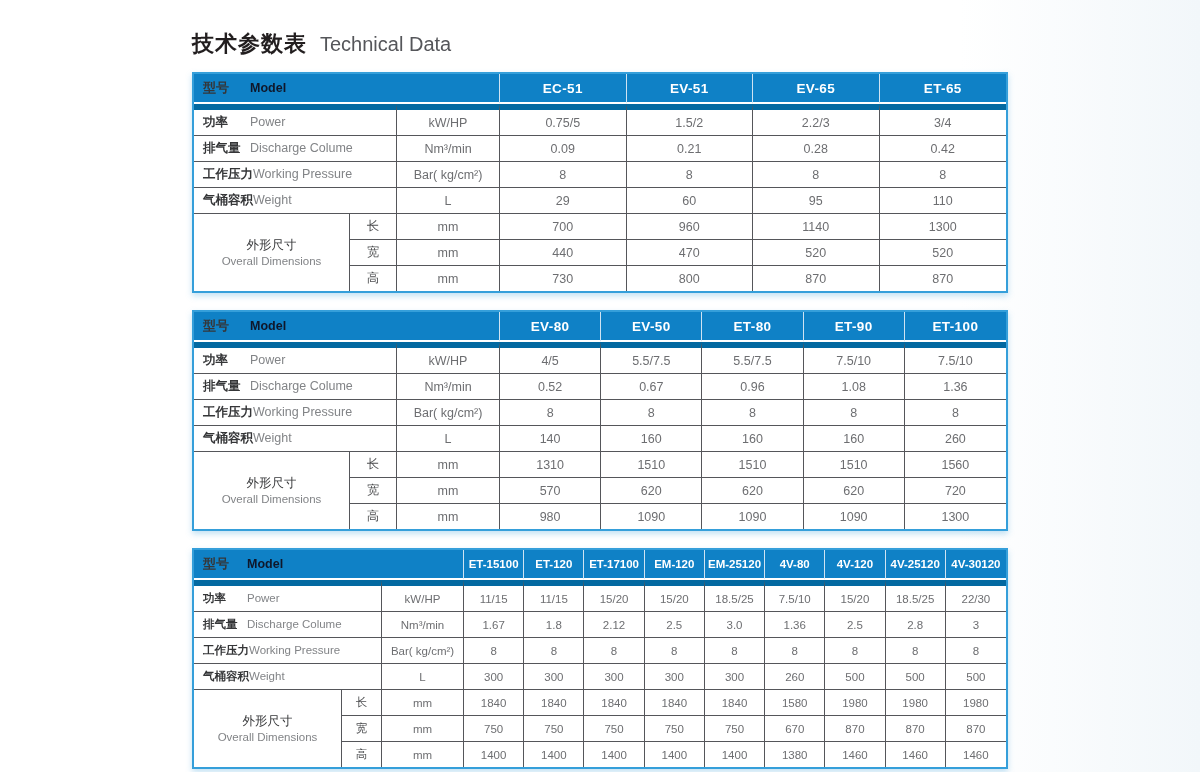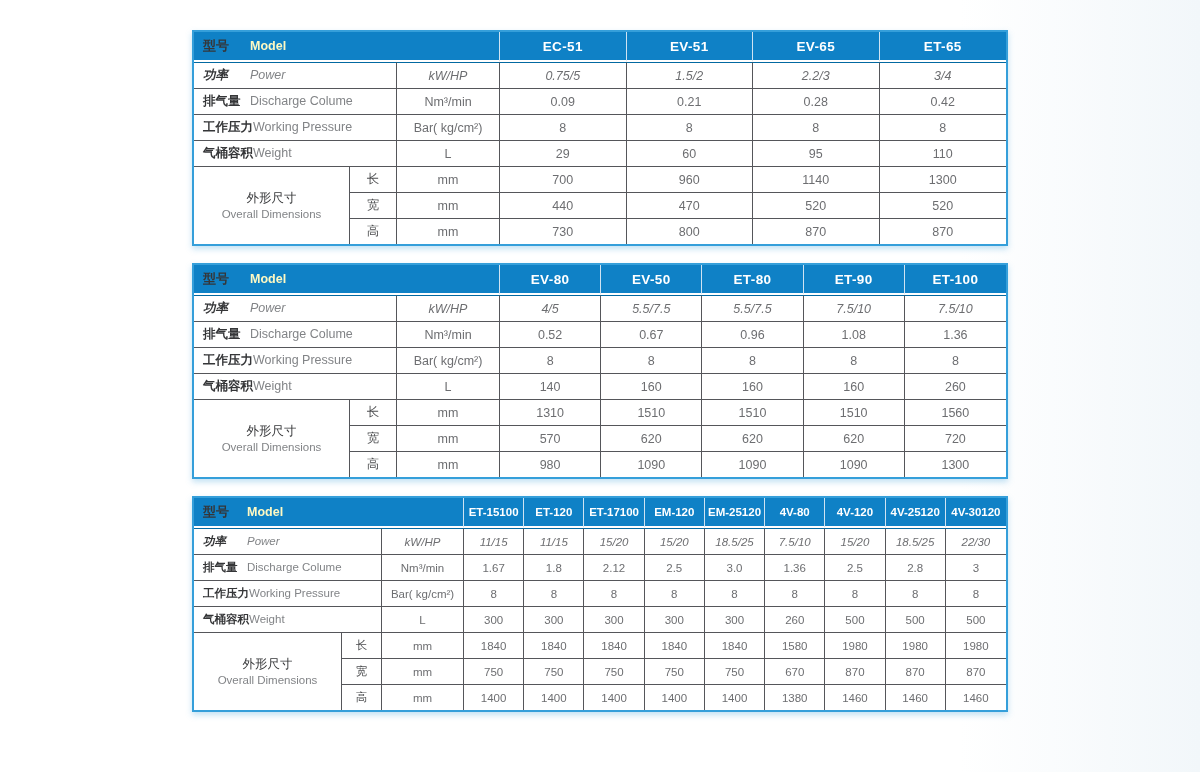--- a/index.html
+++ b/index.html
@@ -21,29 +21,29 @@
   table.spec { border-collapse:separate; border-spacing:0; table-layout:fixed; width:100%; }
 
   thead th {
     background:#0f81c6; color:#ffffff; font-weight:bold; height:28px;
     border-right:1px solid #cfe3f2; border-bottom:2px solid #ffffff;
     font-size:13.5px; letter-spacing:0.4px; padding:0; text-align:center;
   }
   thead th:last-child { border-right:none; }
   th.model-head { text-align:left; padding-left:9px; letter-spacing:0; }
   th.model-head .zh { font-size:13px; }
-  th.model-head .en { color:#fef9c3; font-size:12.5px; }
+  th.model-head .en { color:#0f172a; font-size:12.5px; }
 
   tbody td {
     height:25px; padding:0;
     border-right:1px solid #55565a; border-bottom:1px solid #55565a;
     font-size:12.5px;
   }
   tbody td:last-child { border-right:none; }
-  tbody tr:first-child td { border-top:1px solid #0369a1;font-style:italic; }
+  tbody tr:first-child td { border-top:6px solid #0369a1; }
   tbody tr:last-child td { border-bottom:none; }
   td.no-bb { border-bottom:none; }
 
   td.lbl { text-align:left; padding-left:9px; }
   .zh { font-weight:bold; color:#353638; display:inline-block; min-width:47px; }
   .en { color:#828487; }
   td.unit, td.val { text-align:center; color:#6d6e71; }
   td.dim-key { text-align:center; color:#4f5052; }
   td.dims-cell { text-align:center; vertical-align:middle; }
   .dims-zh { display:block; font-weight:normal; color:#353638; font-size:12.5px; line-height:1.45; }
@@ -52,20 +52,24 @@
   
   .dense thead th { font-size:11.5px; letter-spacing:0; }
   .dense tbody td { font-size:11.5px; }
   .dense .zh { min-width:44px; }
 </style>
 </head>
 <body>
 
 <div class="page">
   <div class="content">
+    <div class="title">
+      <span class="title-zh">技术参数表</span>
+      <span class="title-en">Technical Data</span>
+    </div>
     <div class="tbl-wrap">
         <table class="spec">
           <colgroup>
             <col style="width: 156px;">
             <col style="width: 47px;">
             <col style="width: 103px;">
             <col style="width: 126.5px;">
             <col style="width: 126.5px;">
             <col style="width: 126.5px;">
             <col style="width: 126.5px;">

